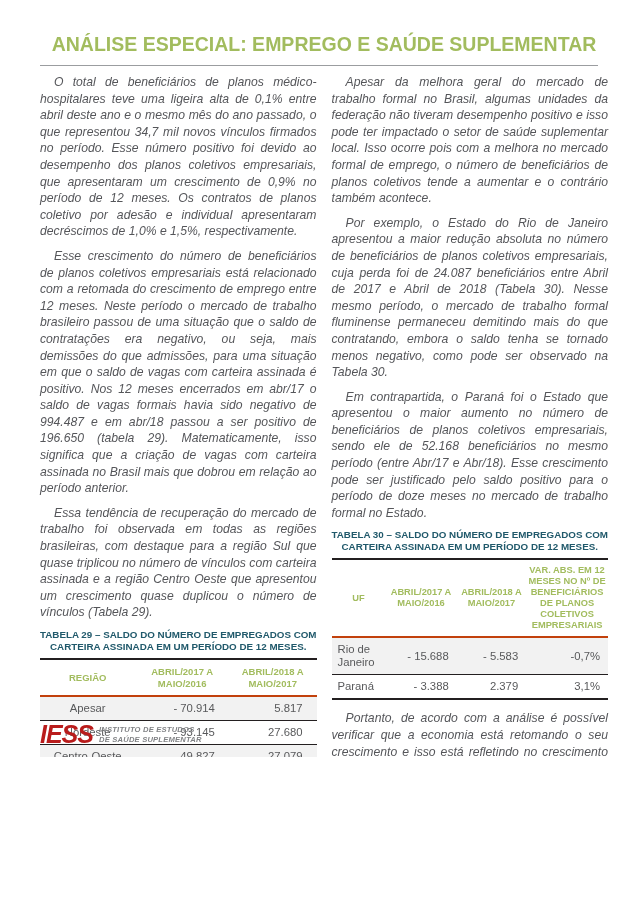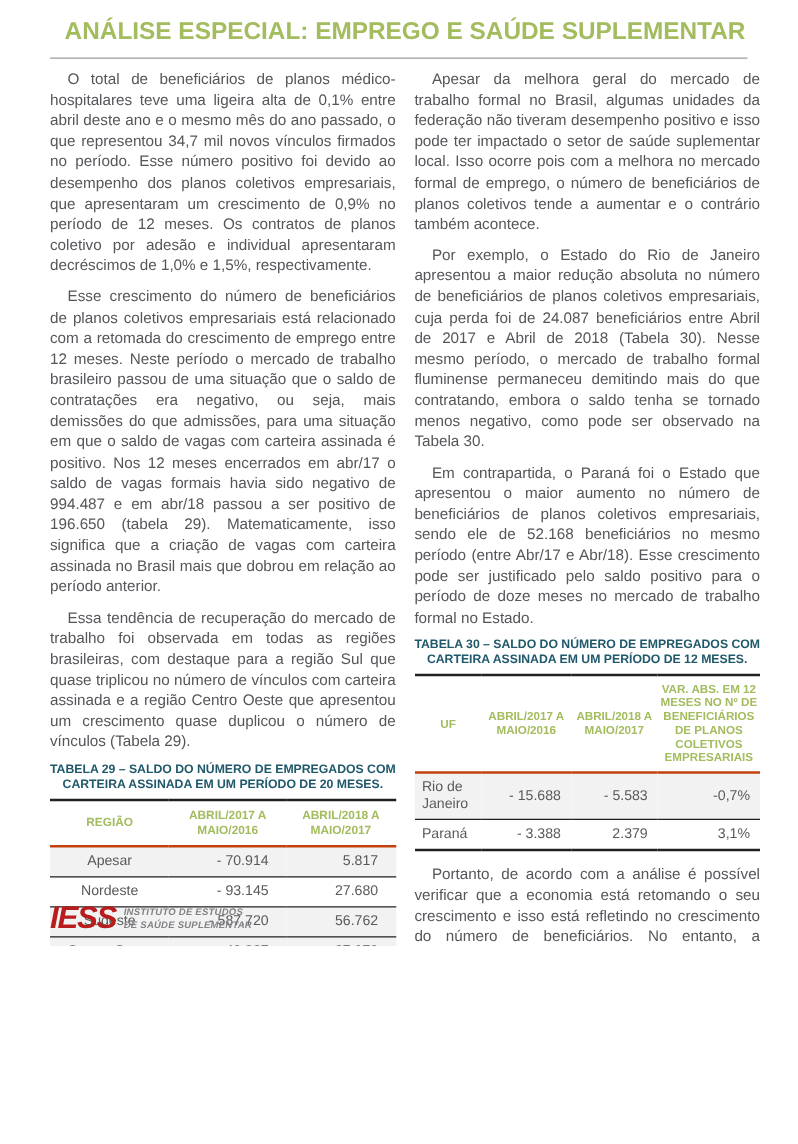--- a/index.html
+++ b/index.html
@@ -5,21 +5,21 @@
   * { margin: 0; padding: 0; box-sizing: border-box; }
   html, body { background: #ffffff; }
   body { font-family: "Liberation Sans", sans-serif; }
 
   .page {
     position: relative;
     width: 638px;
     height: 757px;
     background: #ffffff;
     overflow: hidden;
-    padding: 14px 30px 0 40px;
+    padding: 33px 30px 0 40px;
   }
 
   .page-title {
     text-align: center;
     font-size: 19.5px;
     font-weight: bold;
     color: #a2bc5e;
     letter-spacing: 0px;
     margin-bottom: 9px;
     white-space: nowrap;
@@ -39,20 +39,21 @@
   .col { width: 278px; }
 
   .col p {
     font-size: 12.2px;
     line-height: 16.6px;
     color: #55565a;
     text-align: justify;
     text-indent: 14px;
     margin-bottom: 8px;
     hyphens: auto;
+    font-style: italic;
     -webkit-hyphens: auto;
   }
 
   .table-block { margin-top: 6px; }
 
   .table-title {
     text-align: center;
     font-size: 9.8px;
     font-weight: bold;
     color: #20596b;
@@ -139,21 +140,21 @@
   <hr class="title-rule">
 
   <div class="columns">
 
     <div class="col">
       <p>O total de beneficiários de planos médico-hospitalares teve uma ligeira alta de 0,1% entre abril deste ano e o mesmo mês do ano passado, o que representou 34,7 mil novos vínculos firmados no período. Esse número positivo foi devido ao desempenho dos planos coletivos empresariais, que apresentaram um crescimento de 0,9% no período de 12 meses. Os contratos de planos coletivo por adesão e individual apresentaram decréscimos de 1,0% e 1,5%, respectivamente.</p>
       <p>Esse crescimento do número de beneficiários de planos coletivos empresariais está relacionado com a retomada do crescimento de emprego entre 12 meses. Neste período o mercado de trabalho brasileiro passou de uma situação que o saldo de contratações era negativo, ou seja, mais demissões do que admissões, para uma situação em que o saldo de vagas com carteira assinada é positivo. Nos 12 meses encerrados em abr/17 o saldo de vagas formais havia sido negativo de 994.487 e em abr/18 passou a ser positivo de 196.650 (tabela 29). Matematicamente, isso significa que a criação de vagas com carteira assinada no Brasil mais que dobrou em relação ao período anterior.</p>
       <p>Essa tendência de recuperação do mercado de trabalho foi observada em todas as regiões brasileiras, com destaque para a região Sul que quase triplicou  no número de vínculos com carteira assinada e a região Centro Oeste que apresentou um crescimento quase duplicou o número de vínculos (Tabela 29).</p>
 
       <div class="table-block">
-        <div class="table-title">TABELA 29 – SALDO DO NÚMERO DE EMPREGADOS COM CARTEIRA ASSINADA EM UM PERÍODO DE 20 MESES.</div>
+        <div class="table-title">TABELA 29 – SALDO DO NÚMERO DE EMPREGADOS COM CARTEIRA ASSINADA EM UM PERÍODO DE 12 MESES.</div>
         <table class="t29">
           <colgroup>
               <col class="c1">
               <col class="c2">
               <col class="c3">
             </colgroup>
           <thead>
             <tr>
               <th>REGIÃO</th>
               <th>ABRIL/2017 A MAIO/2016</th>
@@ -163,25 +164,20 @@
           <tbody>
             <tr class="alt">
               <td class="region">Apesar</td>
               <td class="num">- 70.914</td>
               <td class="num">5.817</td>
             </tr>
             <tr>
               <td class="region">Nordeste</td>
               <td class="num">- 93.145</td>
               <td class="num">27.680</td>
-            </tr>
-            <tr class="alt">
-              <td class="region">Sudeste</td>
-              <td class="num">- 587.720</td>
-              <td class="num">56.762</td>
             </tr>
             <tr class="alt">
               <td class="region">Centro-Oeste</td>
               <td class="num">- 49.827</td>
               <td class="num">27.079</td>
             </tr>
             <tr class="total">
               <td class="region">Brasil</td>
               <td class="num">- 994.487</td>
               <td class="num">196.650</td>

